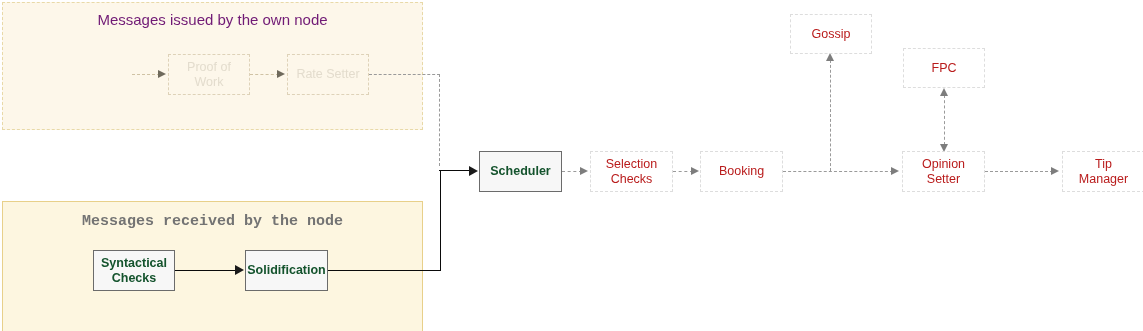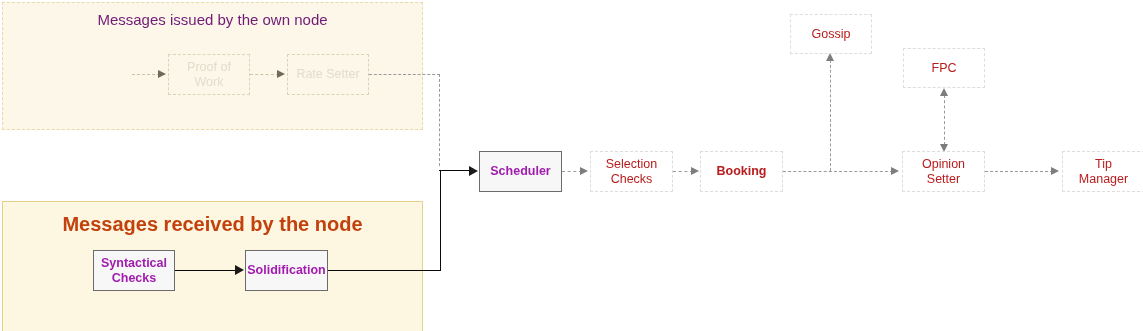--- a/index.html
+++ b/index.html
@@ -42,41 +42,42 @@
     text-align: center;
     white-space: nowrap;
   }
   .panel-title.faded {
     color: #701a75;
     font-size: 15px;
     font-weight: 400;
     top: 8px;
   }
   .panel-title.strong {
-    color: #c2410c;
-    font-size: 20px;
+    color: #737373;
+    font-size: 15px;
     font-weight: bold;
     top: 11px;
+    font-family: Liberation Mono, monospace;
   }
 
   
   .node {
     position: absolute;
     box-sizing: border-box;
     display: flex;
     align-items: center;
     justify-content: center;
     text-align: center;
     line-height: 1.18;
     font-size: 12.5px;
   }
   .node.active {
     background: #f7f7f7;
     border: 1.2px solid #6b6b6b;
-    color: #a21caf;
+    color: #14532d;
     font-weight: bold;
     justify-content: center;
   }
   .node.ghost {
     background: transparent;
     border: 1px dashed #dddddd;
     color: #b91c1c;
     font-weight: normal;
   }
   .node.ghost-warm {
@@ -204,21 +205,21 @@
   <div class="node ghost" style="left:590px; top:151px; width:83px; height:41px;">
     <span>
       <span style="display:block">Selection</span>
       <span style="display:block">Checks</span>
     </span>
   </div>
 
   <div class="edge h-dash-grey" style="left:673px; top:171px; width:20px;"></div>
   <div class="arrow right-grey" style="left:691px; top:167px;"></div>
 
-  <div class="node ghost" style="left:700px; top:151px; width:83px; height:41px;font-weight:bold;">
+  <div class="node ghost" style="left:700px; top:151px; width:83px; height:41px;">
     <span class="label">Booking</span>
   </div>
 
   <div class="edge h-dash-grey" style="left:783px; top:171px; width:110px;"></div>
   <div class="arrow right-grey" style="left:891px; top:167px;"></div>
 
   <div class="edge v-dash-grey" style="left:830px; top:60px; height:111px;"></div>
   <div class="arrow up-grey" style="left:826px; top:53px;"></div>
 
   <div class="node ghost" style="left:790px; top:14px; width:82px; height:40px;">

